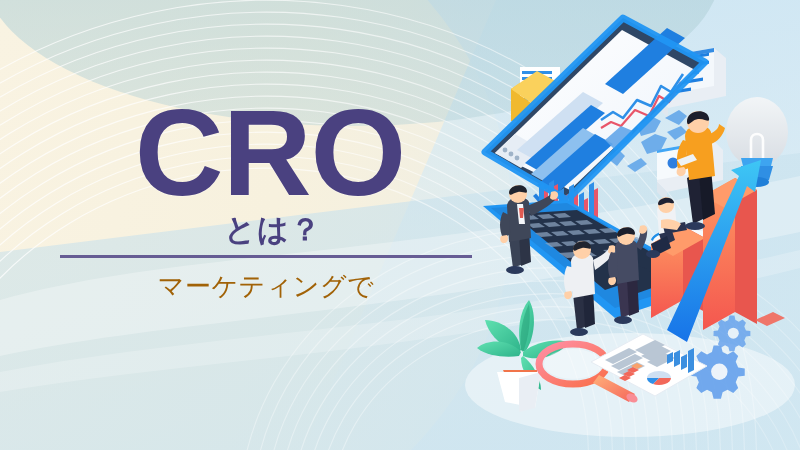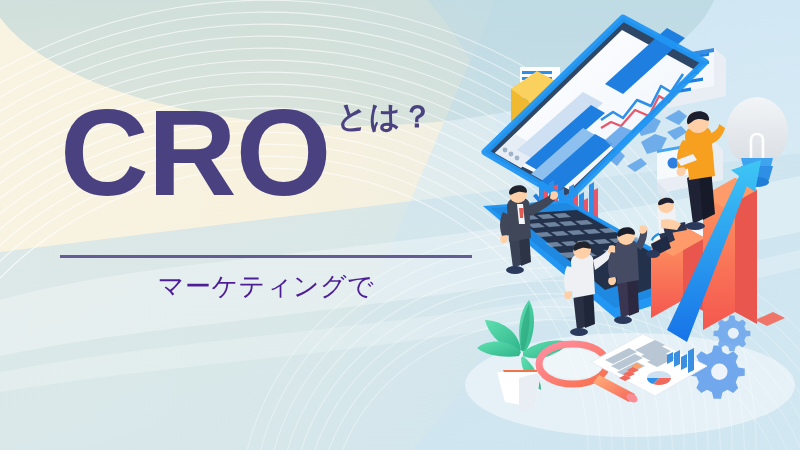--- a/index.html
+++ b/index.html
@@ -31,40 +31,40 @@
   #bg-teal-top{
     background:linear-gradient(180deg,rgba(176,208,215,0.55),rgba(198,224,230,0.05));
     clip-path:ellipse(46% 34% at 44% -6%);
   }
   .arcs{overflow:hidden;}
   .arcs svg{position:absolute;}
   
   #headline-block{
     position:absolute;left:60px;top:96px;width:420px;
   }
-  #title-row{display:flex;align-items:flex-start;}
+  #title-row{display:flex;align-items:center;flex-direction:column;}
   #main-title{
     font-family:"Liberation Sans","DejaVu Sans",sans-serif;
     font-weight:bold;font-size:123px;line-height:.92;
     letter-spacing:-1px;color:#4a4180;
     text-shadow:0 1px 0 rgba(255,255,255,.25);
   }
   #title-suffix{
     font-family:"DejaVu Sans","Liberation Sans",sans-serif;
     font-weight:bold;font-size:31px;color:#4a4180;
     padding-bottom:11px;margin-left:6px;letter-spacing:1px;
   }
   #divider{
     position:absolute;left:60px;top:255px;width:412px;height:3px;
     background:#5b4f8c;opacity:.92;
   }
   #subtitle{
     position:absolute;left:60px;top:268px;width:412px;text-align:center;
     font-family:"DejaVu Sans","Liberation Sans",sans-serif;
-    font-size:26px;line-height:1.42;color:#4c1d95;font-weight:500;
+    font-size:26px;line-height:1.42;color:#a16207;font-weight:500;
     letter-spacing:.5px;
   }
   #subtitle div{white-space:nowrap;}
   
   #illustration{position:absolute;left:455px;top:0;width:345px;height:450px;}
   #illustration svg{position:absolute;left:0;top:0;}
 </style>
 </head>
 <body>
 

